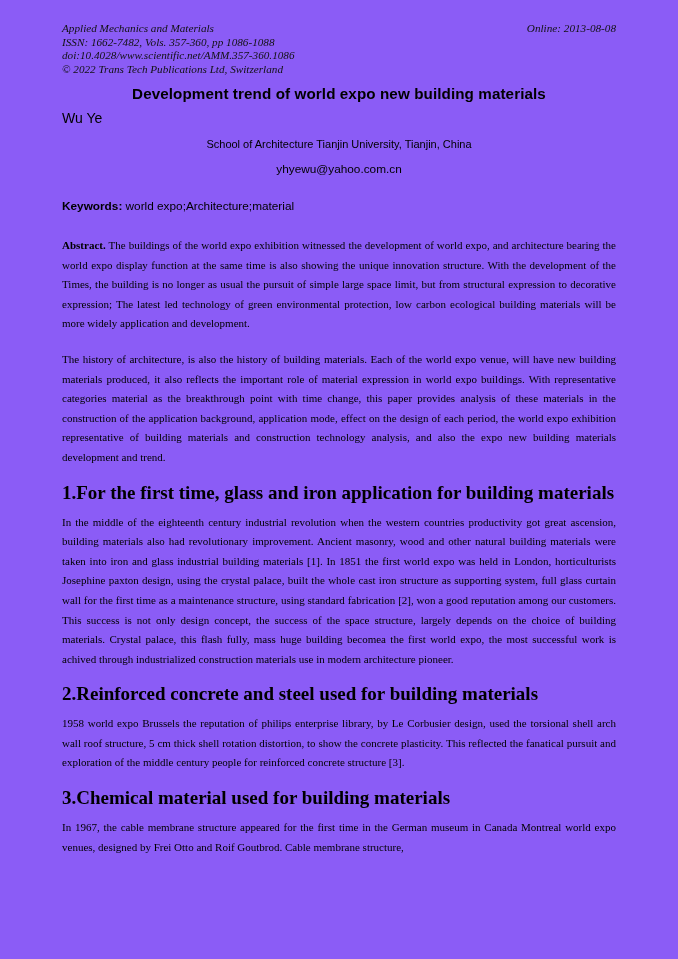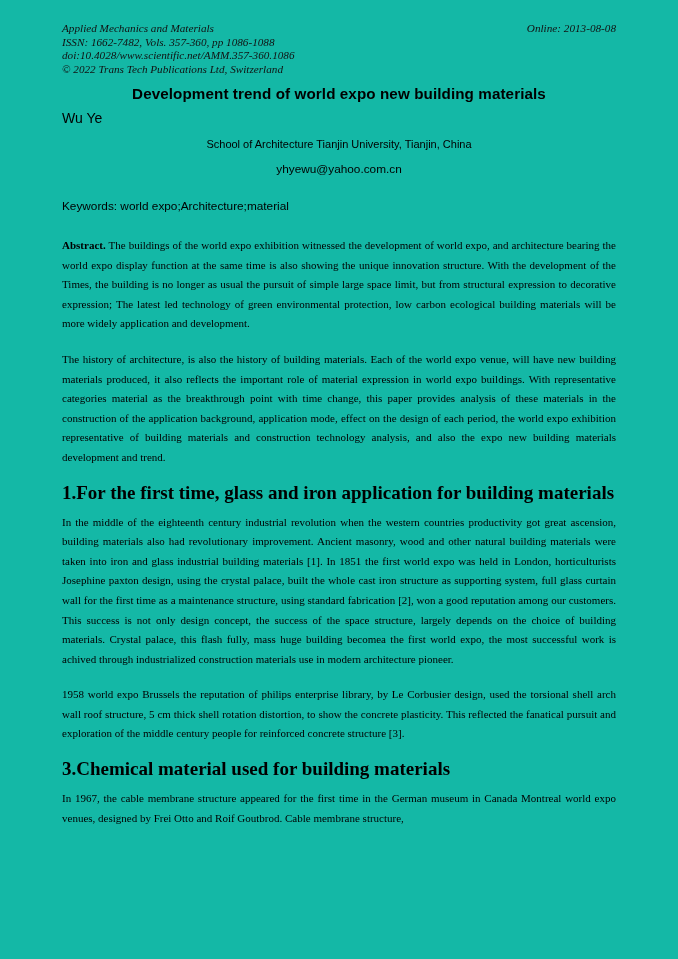--- a/index.html
+++ b/index.html
@@ -13,21 +13,21 @@
     overflow: hidden;
     font-family: "Liberation Serif", serif;
     color: #000000;
     -webkit-font-smoothing: antialiased;
   }
 
   .page {
     position: relative;
     width: 678px;
     height: 959px;
-    background: #14b8a6;
+    background: #8b5cf6;
     box-sizing: border-box;
   }
 
   
   .journal-header {
     position: absolute;
     left: 62px;
     top: 22px;
     width: 554px;
   }
@@ -103,21 +103,21 @@
   .keywords {
     position: absolute;
     left: 62px;
     top: 198px;
     width: 554px;
     font-family: "Liberation Sans", sans-serif;
     font-size: 11.8px;
     line-height: 16px;
   }
   .keywords .kw-label {
-    font-weight: normal;
+    font-weight: bold;
   }
 
   
   .body-flow {
     position: absolute;
     left: 62px;
     top: 236px;
     width: 554px;
   }
 
@@ -173,20 +173,21 @@
 
   <div class="body-flow">
 
     <p class="para"><span class="abs-label">Abstract.</span><span> The buildings of the world expo exhibition witnessed the development of world expo, and architecture bearing the world expo display function at the same time is also showing the unique innovation structure. With the development of the Times, the building is no longer as usual the pursuit of simple large space limit, but from structural expression to decorative expression; The latest led technology of green environmental protection, low carbon ecological building materials will be more widely application and development.</span></p>
 
     <p class="para">The history of architecture, is also the history of building materials. Each of the world expo venue, will have new building materials produced, it also reflects the important role of material expression in world expo buildings. With representative categories material as the breakthrough point with time change, this paper provides analysis of these materials in the construction of the application background, application mode, effect on the design of each period, the world expo exhibition representative of building materials and construction technology analysis, and also the expo new building materials development and trend.</p>
 
     <h2 class="section-heading">1.For the first time, glass and iron application for building materials</h2>
     <p class="para">In the middle of the eighteenth century industrial revolution when the western countries productivity got great ascension, building materials also had revolutionary improvement. Ancient masonry, wood and other natural building materials were taken into iron and glass industrial building materials [1]. In 1851 the first world expo was held in London, horticulturists Josephine paxton design, using the crystal palace, built the whole cast iron structure as supporting system, full glass curtain wall for the first time as a maintenance structure, using standard fabrication [2], won a good reputation among our customers. This success is not only design concept, the success of the space structure, largely depends on the choice of building materials. Crystal palace, this flash fully, mass huge building becomea the first world expo, the most successful work is achived through industrialized construction materials use in modern architecture pioneer.</p>
 
+    <h2 class="section-heading">2.Reinforced concrete and steel used for building materials</h2>
     <p class="para">1958 world expo Brussels the reputation of philips enterprise library, by Le Corbusier design, used the torsional shell arch wall roof structure, 5 cm thick shell rotation distortion, to show the concrete plasticity. This reflected the fanatical pursuit and exploration of the middle century people for reinforced concrete structure [3].</p>
 
     <h2 class="section-heading">3.Chemical material used for building materials</h2>
     <p class="para last">In 1967, the cable membrane structure appeared for the first time in the German museum in Canada Montreal world expo venues, designed by Frei Otto and Roif Goutbrod. Cable membrane structure,</p>
 
   </div>
 
 </div>
 
 </body></html>

